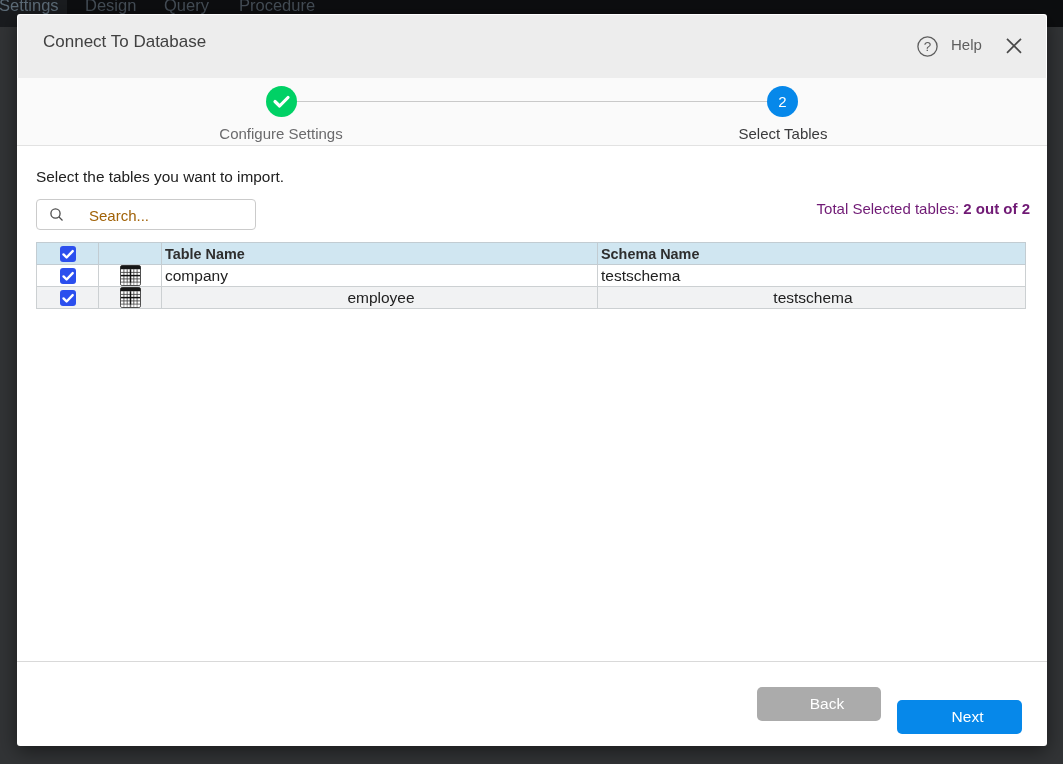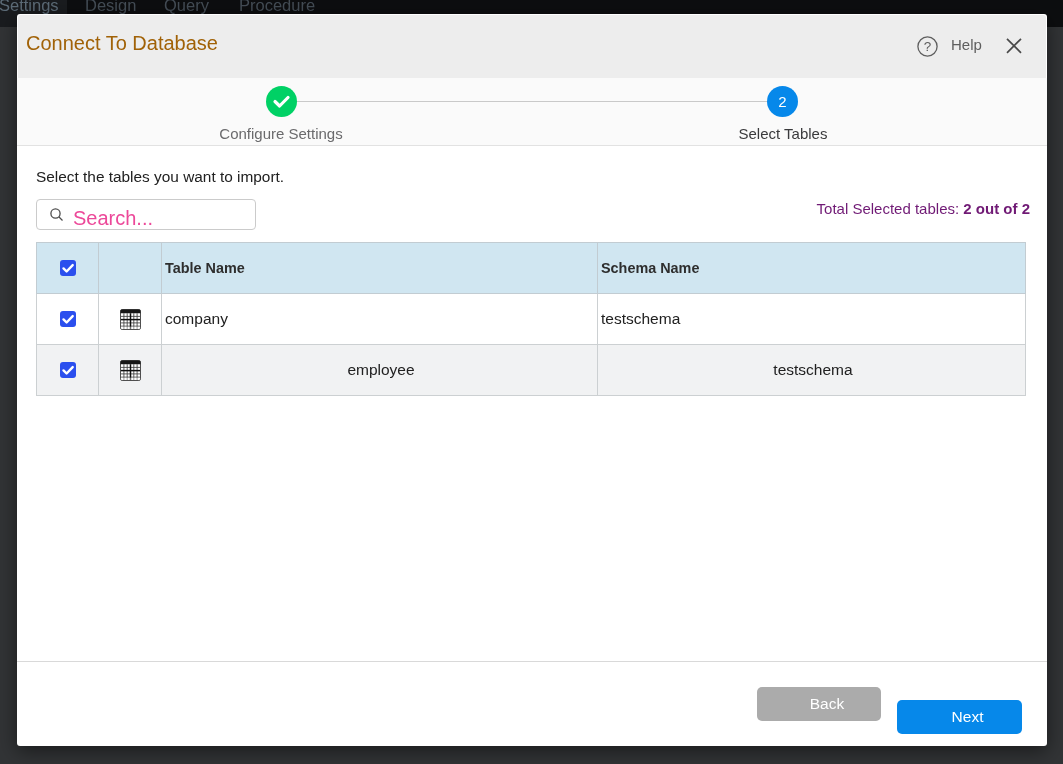--- a/index.html
+++ b/index.html
@@ -5,42 +5,42 @@
   * { box-sizing: border-box; margin: 0; padding: 0; }
   html,body { width:1063px; height:764px; overflow:hidden; }
   body { background:#323436; font-family:"Liberation Sans",sans-serif; position:relative; }
   .topbar { position:absolute; top:0; left:0; width:1063px; height:27px; background:#0d0e10; overflow:hidden; }
   .seltab { position:absolute; top:0; left:0; width:67px; height:27px; background:#1a1c1f; }
   .tab { position:absolute; top:-4px; font-size:16.5px; color:#454e57; }
   .tab.on { color:#5d6c78; }
   .dialog { position:absolute; left:17px; top:14px; width:1030px; height:732px; background:#fff; border-radius:3px; box-shadow:0 5px 20px rgba(0,0,0,0.5); }
 
   .hdr { position:absolute; top:1px; left:1px; width:1028px; height:63px; background:#ededed; border-radius:3px 3px 0 0; }
-  .title { position:absolute; left:8px; top:17px; font-size:20px; color:#a16207; }
+  .title { position:absolute; left:25px; top:17px; font-size:17px; color:#404040; }
   .helpic { position:absolute; left:899px; top:21px; }
   .helptx { position:absolute; left:933px; top:21px; font-size:15px; color:#5e5e5e; }
   .closeic { position:absolute; left:986px; top:21px; }
 
   .stepper { position:absolute; top:64px; left:0; width:1030px; height:68px; background:#fafafa; border-bottom:1px solid #e2e2e2; }
   .stepline { position:absolute; top:23px; left:265px; width:501px; height:1px; background:#c9c9c9; }
   .circ { position:absolute; top:8px; width:31px; height:31px; border-radius:50%; }
   .circ.g { left:249px; background:#00d165; }
   .circ.b { left:750px; background:#0688ea; color:#fff; font-size:15px; text-align:center; line-height:31px; }
   .steplab { position:absolute; top:47px; width:400px; text-align:center; font-size:15px; }
   .lab1 { left:64px; color:#6a6a6c; }
   .lab2 { left:566px; color:#3a3a3c; }
 
   .bodytxt { position:absolute; left:19px; top:154px; font-size:15.4px; color:#212121; }
   .search { position:absolute; left:19px; top:185px; width:220px; height:31px; border:1px solid #cbcbcb; border-radius:4px; background:#fff; }
   .search svg { position:absolute; left:12px; top:7px; }
-  .search .ph { position:absolute; left:36px; top:7px; font-size:20px; color:#ec4899; }
+  .search .ph { position:absolute; left:52px; top:7px; font-size:15px; color:#a16207; }
   .total { position:absolute; right:17px; top:186px; font-size:15px; color:#701a75; }
 
   .tbl { position:absolute; left:19px; top:228px; width:989px; border:1px solid #c9cdd0; border-collapse:collapse; table-layout:fixed; }
-  .tbl td { border:1px solid #ccd0d2; height:51px; padding:0; font-size:15.5px; color:#212121; vertical-align:middle; }
+  .tbl td { border:1px solid #ccd0d2; height:22px; padding:0; font-size:15.5px; color:#212121; vertical-align:middle; }
   .tbl tr.h td { background:#d0e6f1; border-color:#c2ccd2; }
   .tbl tr.odd td { background:#f1f2f3;text-align:center; }
   .tbl td.c1 { width:62px; text-align:center; }
   .tbl td.c2 { width:63px; text-align:center; }
   .tbl td.c3 { width:436px; padding-left:3px; }
   .tbl td.c4 { width:428px; padding-left:3px;margin-top:42px; }
   .tbl tr.h td.c3, .tbl tr.h td.c4 { font-weight:bold; font-size:14.4px; color:#2e2e2e; }
   .cb { display:inline-block; width:16px; height:16px; background:#2b4fee; border-radius:3px; vertical-align:middle; position:relative; top:-0.5px; }
   .cb svg { position:absolute; left:1px; top:1px; }
   .tico { display:inline-block; vertical-align:middle; }

